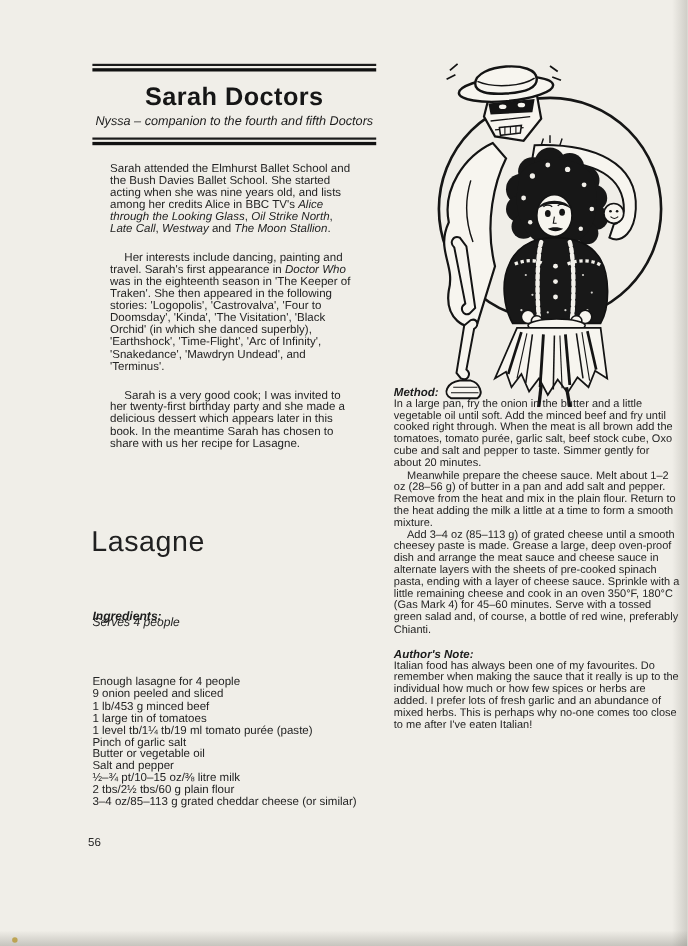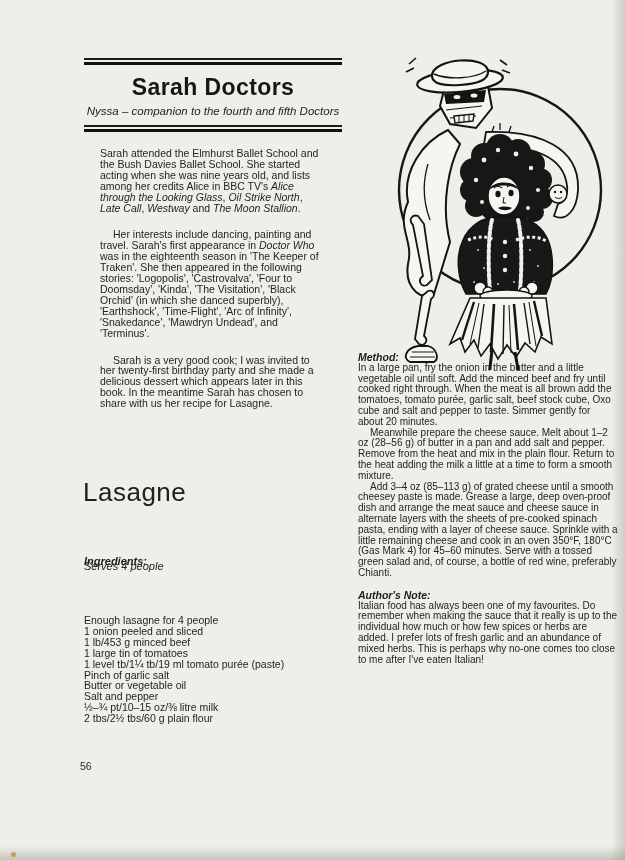--- a/index.html
+++ b/index.html
@@ -69,29 +69,30 @@
     <p><span>Sarah attended the Elmhurst Ballet School and the Bush Davies Ballet School. She started acting when she was nine years old, and lists among her credits Alice in BBC TV's </span><i>Alice through the Looking Glass</i><span>, </span><i>Oil Strike North</i><span>, </span><i>Late Call</i><span>, </span><i>Westway</i><span> and </span><i>The Moon Stallion</i><span>.</span></p>
     <p><span>Her interests include dancing, painting and travel. Sarah's first appearance in </span><i>Doctor Who</i><span> was in the eighteenth season in 'The Keeper of Traken'. She then appeared in the following stories: 'Logopolis', 'Castrovalva', 'Four to Doomsday', 'Kinda', 'The Visitation', 'Black Orchid' (in which she danced superbly), 'Earthshock', 'Time-Flight', 'Arc of Infinity', 'Snakedance', 'Mawdryn Undead', and 'Terminus'.</span></p>
     <p><span>Sarah is a very good cook; I was invited to her twenty-first birthday party and she made a delicious dessert which appears later in this book. In the meantime Sarah has chosen to share with us her recipe for Lasagne.</span></p>
   </div>
 
   <h2 class="recipe-title">Lasagne</h2>
   <div class="serves">Serves 4 people</div>
   <div class="ing-head">Ingredients:</div>
   <div class="ingredients">
       <div>Enough lasagne for 4 people</div>
-      <div>1 onion peeled and sliced</div>
+      <div>9 onion peeled and sliced</div>
       <div>1 lb/453 g minced beef</div>
       <div>1 large tin of tomatoes</div>
       <div>1 level tb/1¼ tb/19 ml tomato purée (paste)</div>
       <div>Pinch of garlic salt</div>
       <div>Butter or vegetable oil</div>
       <div>Salt and pepper</div>
       <div>½–¾ pt/10–15 oz/⅜ litre milk</div>
       <div>2 tbs/2½ tbs/60 g plain flour</div>
+      <div>3–4 oz/85–113 g grated cheddar cheese (or similar)</div>
     </div>
   <div class="page-num">56</div>
 
   <svg class="illustration" viewBox="0 0 228 326">
 
     <circle cx="112" cy="146" r="101" fill="none" stroke="#161616" stroke-width="2.4"></circle>
 
     <g stroke="#141414" fill="#f7f5ef">
 
       <g stroke-width="1.6">

